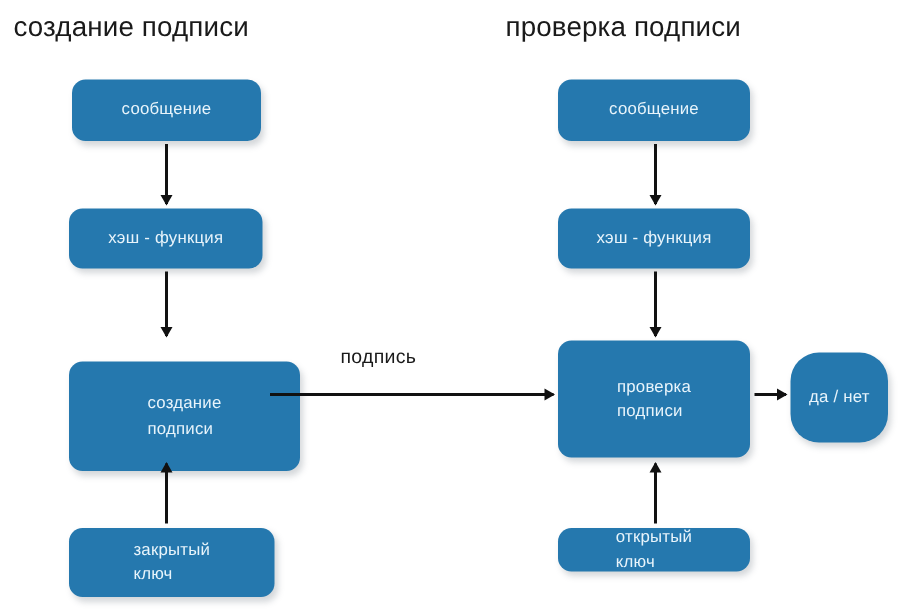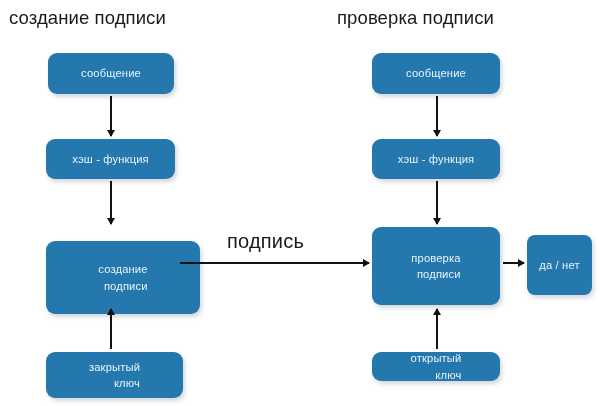--- a/index.html
+++ b/index.html
@@ -35,39 +35,39 @@
     box-sizing: border-box;
     background: #2578ae;
     border-radius: 9px;
     color: #e8f4fb;
     font-size: 11.2px;
     font-weight: 400;
     letter-spacing: 0.15px;
     display: flex;
     align-items: center;
     justify-content: center;
-    text-align: right;
+    text-align: left;
     line-height: 1.45;
     box-shadow: 2px 3px 4px rgba(120,130,140,0.32);
     white-space: pre-line;
     padding: 4px 4px;
   }
 
   
   #n-msg-l   { left: 48px;  top: 53px;  width: 126px; height: 41px; }
   #n-hash-l  { left: 46px;  top: 139px; width: 129px; height: 40px; }
   #n-create  { left: 46px;  top: 241px; width: 154px; height: 73px; }
   #n-privkey { left: 46px;  top: 352px; width: 137px; height: 46px; }
 
   
   #n-msg-r   { left: 372px; top: 53px;  width: 128px; height: 41px; }
   #n-hash-r  { left: 372px; top: 139px; width: 128px; height: 40px; }
   #n-verify  { left: 372px; top: 227px; width: 128px; height: 78px; }
   #n-pubkey  { left: 372px; top: 352px; width: 128px; height: 29px; }
-  #n-result  { left: 527px; top: 235px; width: 65px;  height: 60px; border-radius: 8px; }
+  #n-result  { left: 527px; top: 235px; width: 65px;  height: 60px; border-radius: 19px; }
 
   
   .arrow-v, .arrow-h {
     position: absolute;
   }
   .arrow-v .shaft {
     position: absolute;
     left: 0;
     top: 0;
     width: 1.6px;
@@ -120,21 +120,21 @@
   #a-hash-ver-r  { left: 436px; top: 181px; height: 43px; }
   #a-pub-ver     { left: 436px; top: 309px; height: 40px; }
 
   
   #a-signature   { left: 180px; top: 262px; width: 189px; }
   #a-result      { left: 503px; top: 262px; width: 21px; }
 
   .edge-label {
     position: absolute;
     color: #1a1a1a;
-    font-size: 20px;
+    font-size: 13px;
     font-weight: 400;
     letter-spacing: 0.2px;
     white-space: nowrap;
     line-height: 1;
   }
   #lbl-signature { left: 227px; top: 231px; }
 </style>
 </head>
 <body>
 

